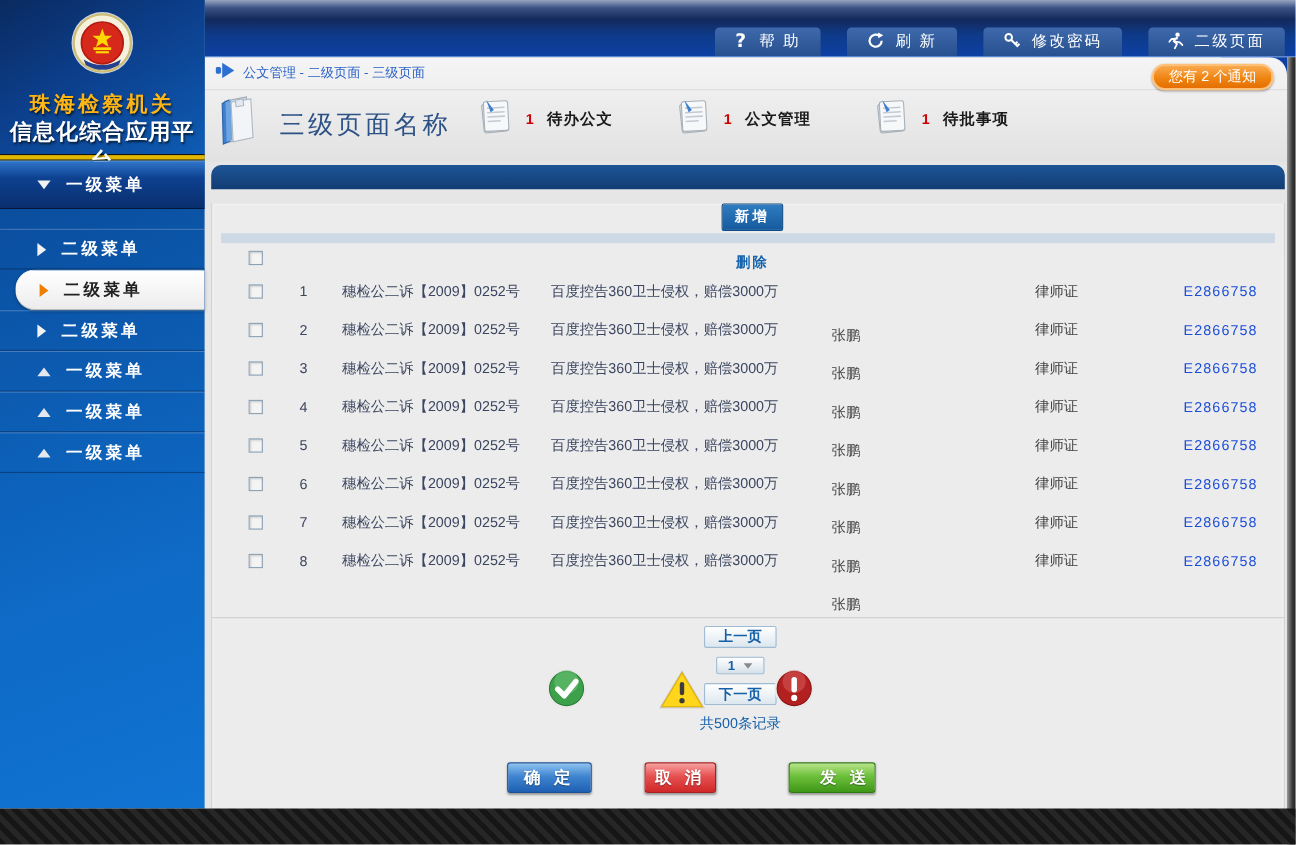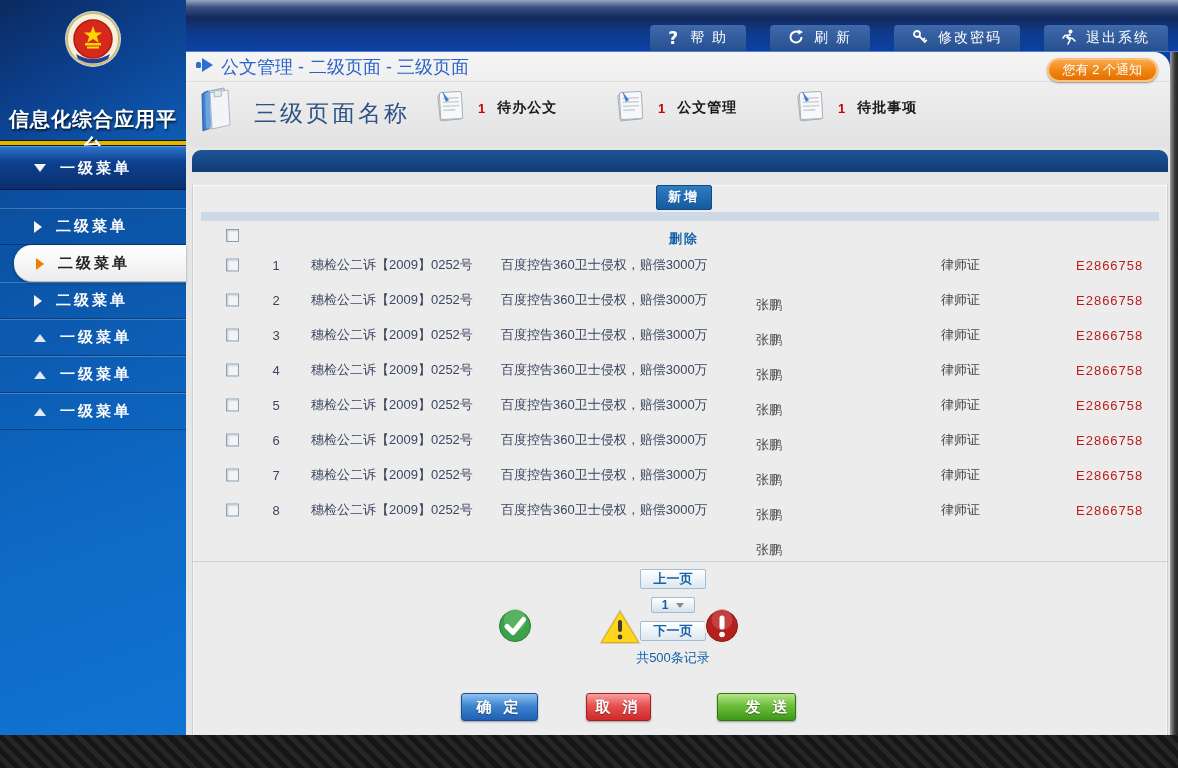--- a/index.html
+++ b/index.html
@@ -61,21 +61,21 @@
   .top-btn { height:26px; display:flex; align-items:center; gap:10px; padding:0 18px;
     background:linear-gradient(#3e69ab,#27508f); border-radius:4px 4px 0 0;
     color:#fff; font-size:14px; letter-spacing:2px; cursor:pointer; }
   .qmark { font-size:17px; font-weight:bold; color:#fff; font-family:"DejaVu Sans",sans-serif; }
 
   
   .band { position:absolute; left:186px; top:52px; right:8px; height:95px; z-index:2;
     background:linear-gradient(#f5f5f5,#e2e2e2); border-top-right-radius:16px; }
   .breadcrumb-row { display:flex; align-items:center; gap:8px; height:30px; padding-left:10px;
     border-bottom:1px solid rgba(0,0,0,.07); }
-  .breadcrumb-text { color:#2b62c8; font-size:18px; }
+  .breadcrumb-text { color:#2b62c8; font-size:12px; }
   .notice-pill { position:absolute; right:12px; top:6px; height:24px; padding:0 14px;
     display:flex; align-items:center; border-radius:13px;
     background:linear-gradient(#f9a94e,#ef8512 55%,#e46f00); border:2px solid #ffc07a;
     color:#fff; font-size:13px; cursor:pointer; box-shadow:0 1px 2px rgba(0,0,0,.4); }
   .title-row { position:relative; height:64px; }
   .folder-icon { position:absolute; left:8px; top:2px; }
   .page-title { position:absolute; left:68px; top:16px; color:#2c5185; font-size:23px; letter-spacing:3px; }
   .stat { position:absolute; top:6px; display:flex; align-items:center; gap:12px; cursor:pointer; }
   .stat-1 { left:248px; } .stat-2 { left:428px; } .stat-3 { left:608px; }
   .stat-count { color:#cc0000; font-size:13px; font-weight:bold; }
@@ -96,21 +96,21 @@
     border:1px solid #8aa0b4; box-shadow:inset 1px 1px 2px rgba(0,0,0,.18); cursor:pointer; }
   .t-rows { margin-top:5px; }
   .t-row { position:relative; height:35px; }
   .t-row span { position:absolute; top:50%; transform:translateY(-50%); font-size:13px; white-space:nowrap; }
   .t-row .cb { left:33px; }
   .c-no   { left:70px; width:26px; text-align:center; color:#3c4660; }
   .c-case { left:118px; color:#3c4660; }
   .c-desc { left:308px; color:#3c4660; }
   .c-name { left:563px; color:#454545;margin-top:40px; }
   .c-cert { left:748px; color:#454545; }
-  .c-code { left:883px; color:#b91c1c; letter-spacing:1px; }
+  .c-code { left:883px; color:#1d4ed8; letter-spacing:1px; }
   .hr-line { margin-top:34px; border-top:1px solid #cfcfcf; }
   .pager { display:flex; align-items:center; justify-content:space-between; gap:8px;
     margin:7px 14px 0 0; height:22px;flex-direction:column; }
   .pg-btn { min-width:66px; height:20px; display:flex; align-items:center; justify-content:center;
     background:linear-gradient(#ffffff,#dde7ef); border:1px solid #9fbcd4; border-radius:2px;
     color:#1660a8; font-size:13px; font-weight:bold; cursor:pointer; }
   .pg-select { min-width:44px; height:20px; display:flex; align-items:center; justify-content:center; gap:8px;
     background:linear-gradient(#ffffff,#d6e1ea); border:1px solid #9fbcd4; border-radius:2px;
     color:#1660a8; font-size:12px; font-weight:bold; cursor:pointer; }
   .pg-caret { width:0; height:0; border-left:4px solid transparent; border-right:4px solid transparent;
@@ -139,20 +139,21 @@
         <svg width="58" height="76" viewBox="0 0 58 76">
           <circle cx="29" cy="33" r="28" fill="#eef2f8" opacity="0.85"></circle>
           <circle cx="29" cy="33" r="26" fill="#f6f1dd" stroke="#cdbc74" stroke-width="2"></circle>
           <circle cx="29" cy="33" r="19" fill="#d7281c" stroke="#b01a10" stroke-width="1.5"></circle>
           <polygon points="29,20 31.4,26.4 38,26.4 32.8,30.4 34.8,36.8 29,33 23.2,36.8 25.2,30.4 20,26.4 26.6,26.4" fill="#ffd700"></polygon>
           <rect x="21" y="37" width="16" height="2.5" fill="#ffd700"></rect>
           <rect x="23" y="40.5" width="12" height="2" fill="#ffd700"></rect>
           <path d="M12 48 Q29 58 46 48 L44 53 Q29 62 14 53 Z" fill="#24418f"></path>
         </svg>
       </div>
+      <div class="org-name">珠海检察机关</div>
       <div class="platform-name">信息化综合应用平台</div>
     </div>
     <div class="gold-divider"></div>
     <div class="menu" id="menu">
         <div class="menu-item level1-expanded">
           <span class="tri tri-down"></span>
           <span>一级菜单</span>
         </div>
         <div class="menu-item">
           <span class="tri tri-right"></span>
@@ -205,21 +206,21 @@
         </span>
         <span>修改密码</span>
       </div>
       <div class="top-btn">
         <span>
           <svg width="14" height="16" viewBox="0 0 14 16" fill="none">
             <circle cx="8.5" cy="2.5" r="2" fill="#fff"></circle>
             <path d="M8 5 L5 8.5 L8 11 L6 15 M5 8.5 L10.5 9.5 L13 12 M8 6 L3 6.5 L1 9" stroke="#fff" stroke-width="1.6" stroke-linecap="round"></path>
           </svg>
         </span>
-        <span>退出系统</span>
+        <span>二级页面</span>
       </div>
     </div>
   </div>
   <div class="corner-navy"></div>
 
   <div class="band">
     <div class="breadcrumb-row">
       <span>
         <svg width="17" height="14" viewBox="0 0 17 14">
           <rect x="0" y="4" width="5" height="6" rx="1.5" fill="#2e6fd2"></rect>

